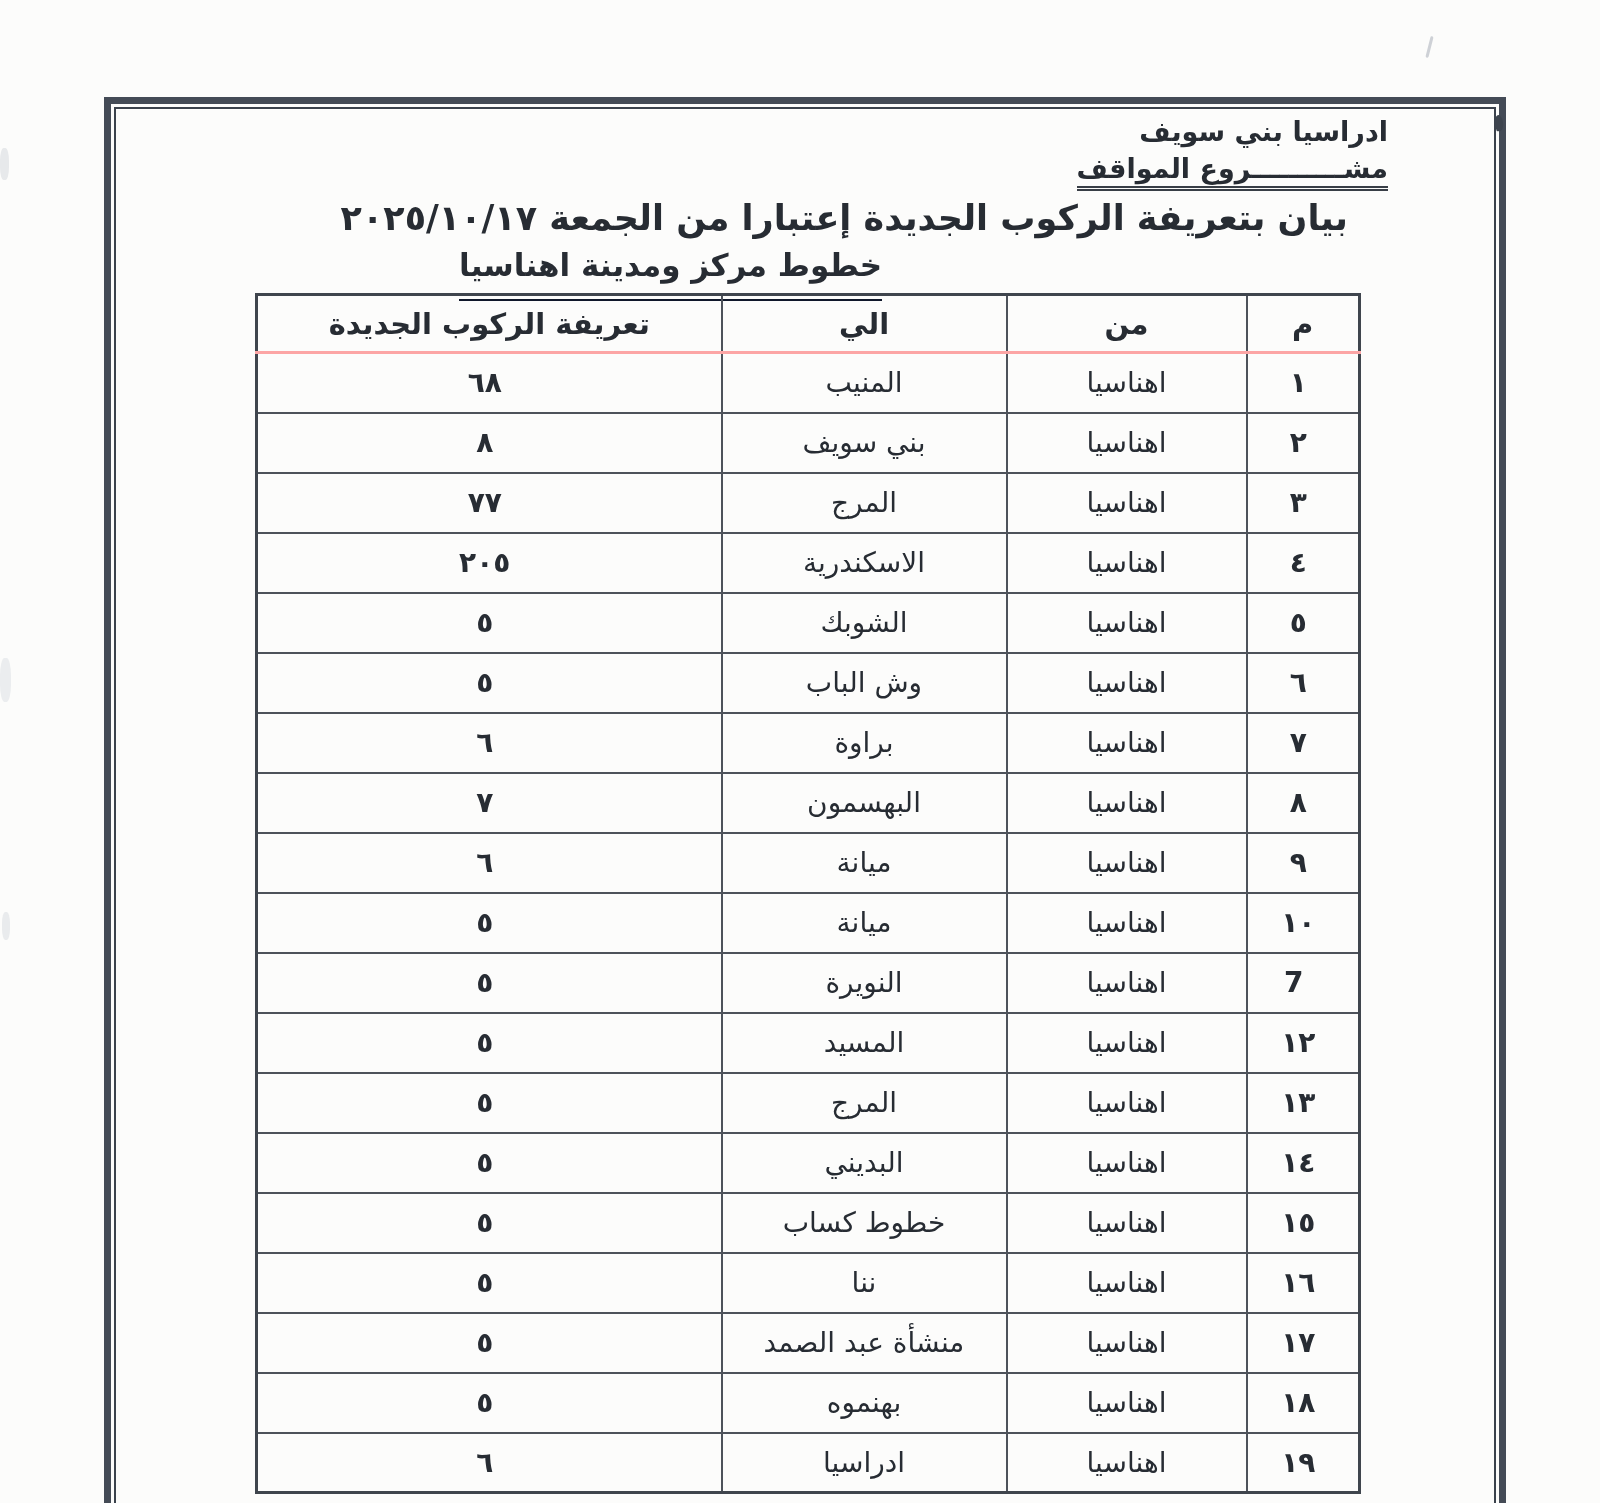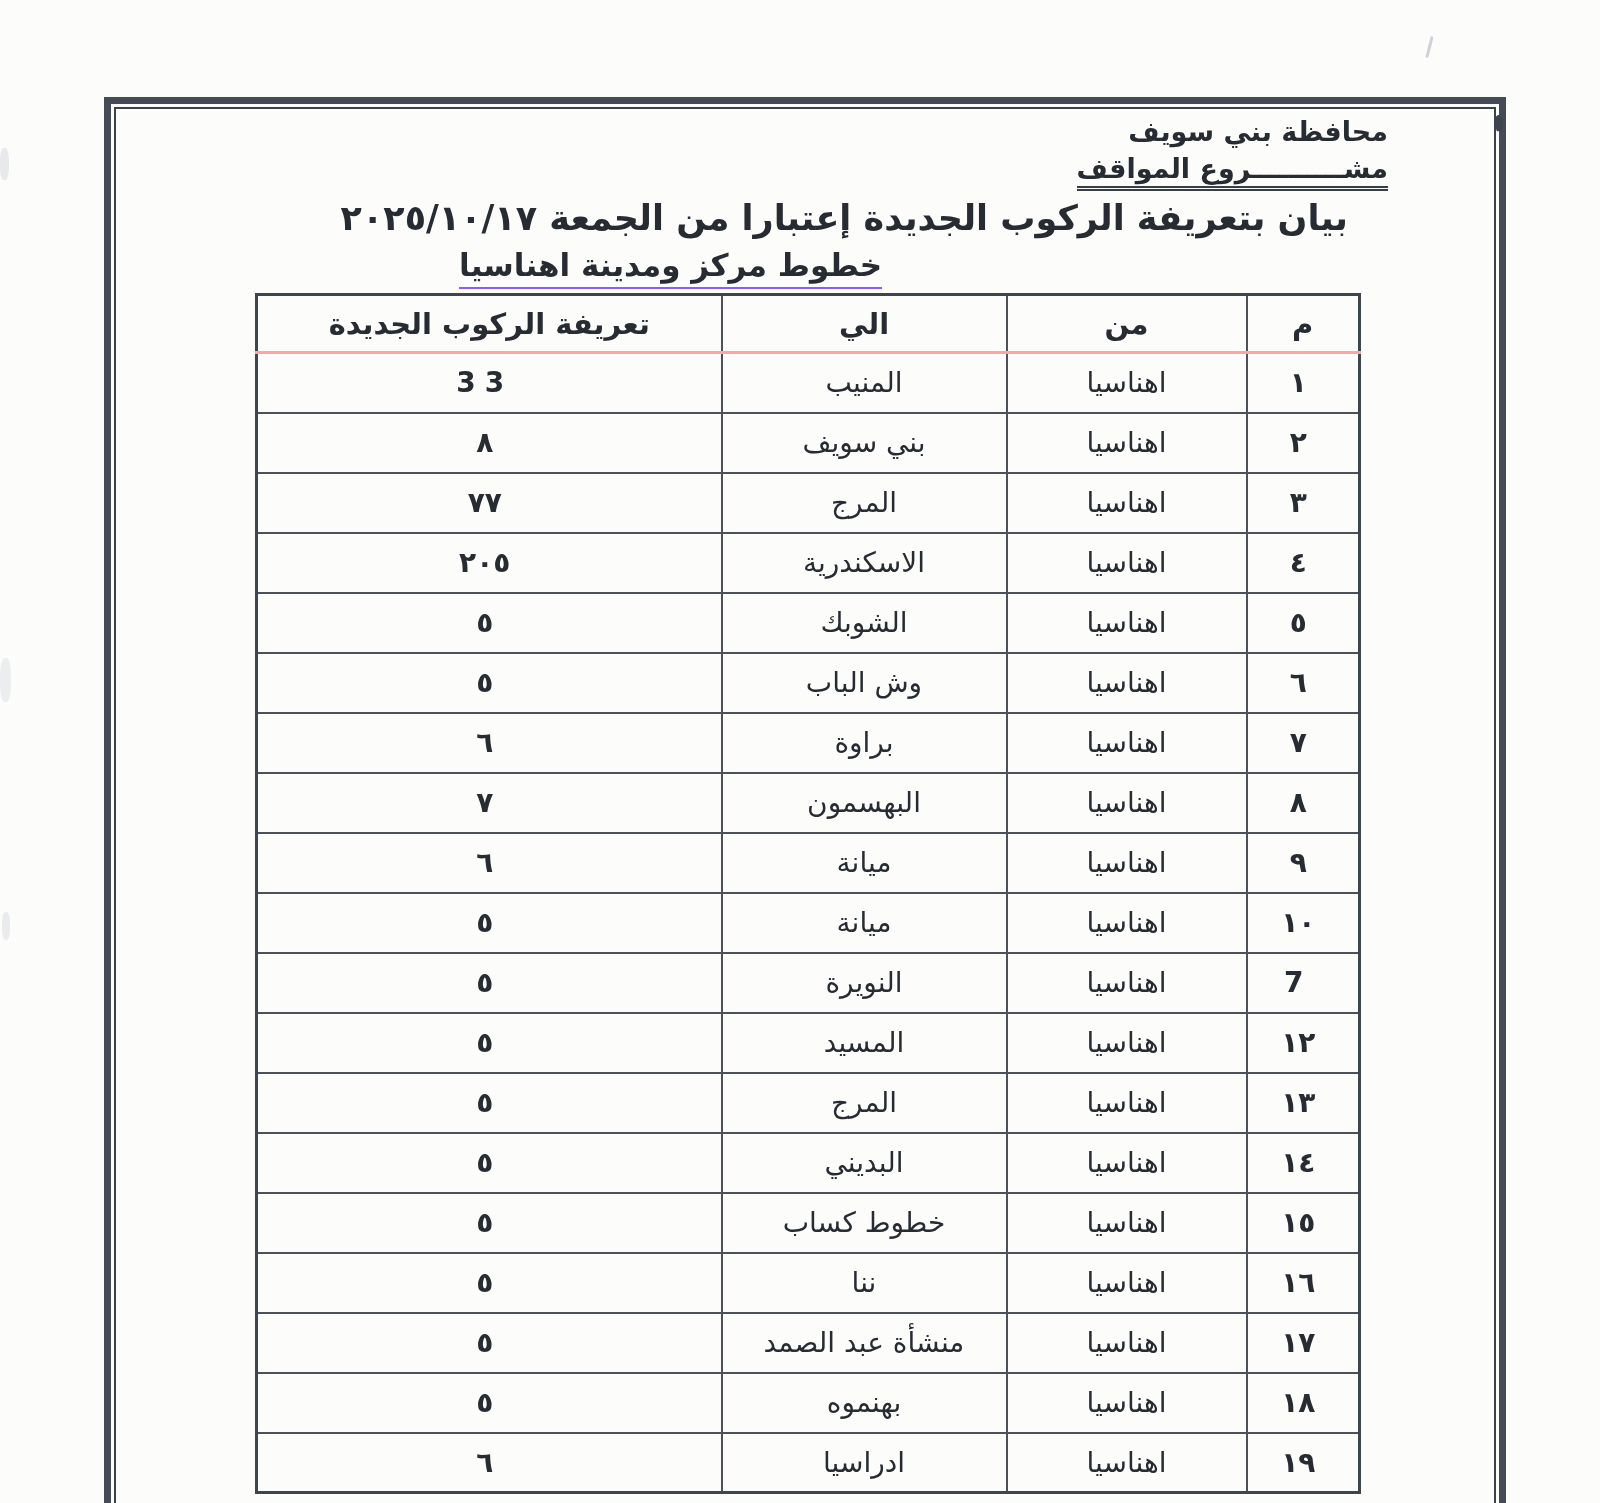--- a/index.html
+++ b/index.html
@@ -38,21 +38,21 @@
   .dept .u2{border-bottom:5px double #383e46;padding-bottom:2px;margin-left:44px;}
   .title{
     position:absolute;top:196px;right:252px;
     font-size:35px;font-weight:800;line-height:44px;white-space:nowrap;
     letter-spacing:-0.5px;
   }
   .subtitle{
     position:absolute;top:246px;right:718px;
     font-size:31px;font-weight:800;line-height:38px;white-space:nowrap;
   }
-  .subtitle .u1{border-bottom:2px solid #8b5cf6;padding-bottom:4px;}
+  .subtitle .u1{border-bottom:2px solid #0f172a;padding-bottom:16px;}
   
   table.fare{
     position:absolute;top:293px;left:255px;width:1103px;
     border-collapse:collapse;table-layout:fixed;
     border:3px solid #3f454d;
   }
   table.fare th,table.fare td{
     border:2px solid var(--grid);
     text-align:center;vertical-align:middle;
     overflow:hidden;white-space:nowrap;
@@ -78,21 +78,21 @@
 <div class="page">
 
   <div class="art art-tick"></div>
   <div class="art art-sm1"></div>
   <div class="art art-sm2"></div>
   <div class="art art-sm3"></div>
 
   <div class="frame"></div>
   <div class="art art-corner"></div>
 
-  <div class="org">محافظة بني سويف</div>
+  <div class="org">ادراسيا بني سويف</div>
 
   <div class="dept">
     <span class="u2">مشــــــــــروع المواقف</span>
   </div>
 
   <div class="title">بيان بتعريفة الركوب الجديدة إعتبارا من الجمعة ٢٠٢٥/١٠/١٧</div>
 
   <div class="subtitle">
     <span class="u1">خطوط مركز ومدينة اهناسيا</span>
   </div>
@@ -110,21 +110,21 @@
         <th class="c-from">من</th>
         <th class="c-to">الي</th>
         <th class="c-fare">تعريفة الركوب الجديدة</th>
       </tr>
     </thead>
     <tbody>
         <tr>
           <td class="c-no">١</td>
           <td class="c-from">اهناسيا</td>
           <td class="c-to">المنيب</td>
-          <td class="c-fare">33</td>
+          <td class="c-fare">٦٨</td>
         </tr>
         <tr>
           <td class="c-no">٢</td>
           <td class="c-from">اهناسيا</td>
           <td class="c-to">بني سويف</td>
           <td class="c-fare">٨</td>
         </tr>
         <tr>
           <td class="c-no">٣</td>
           <td class="c-from">اهناسيا</td>

